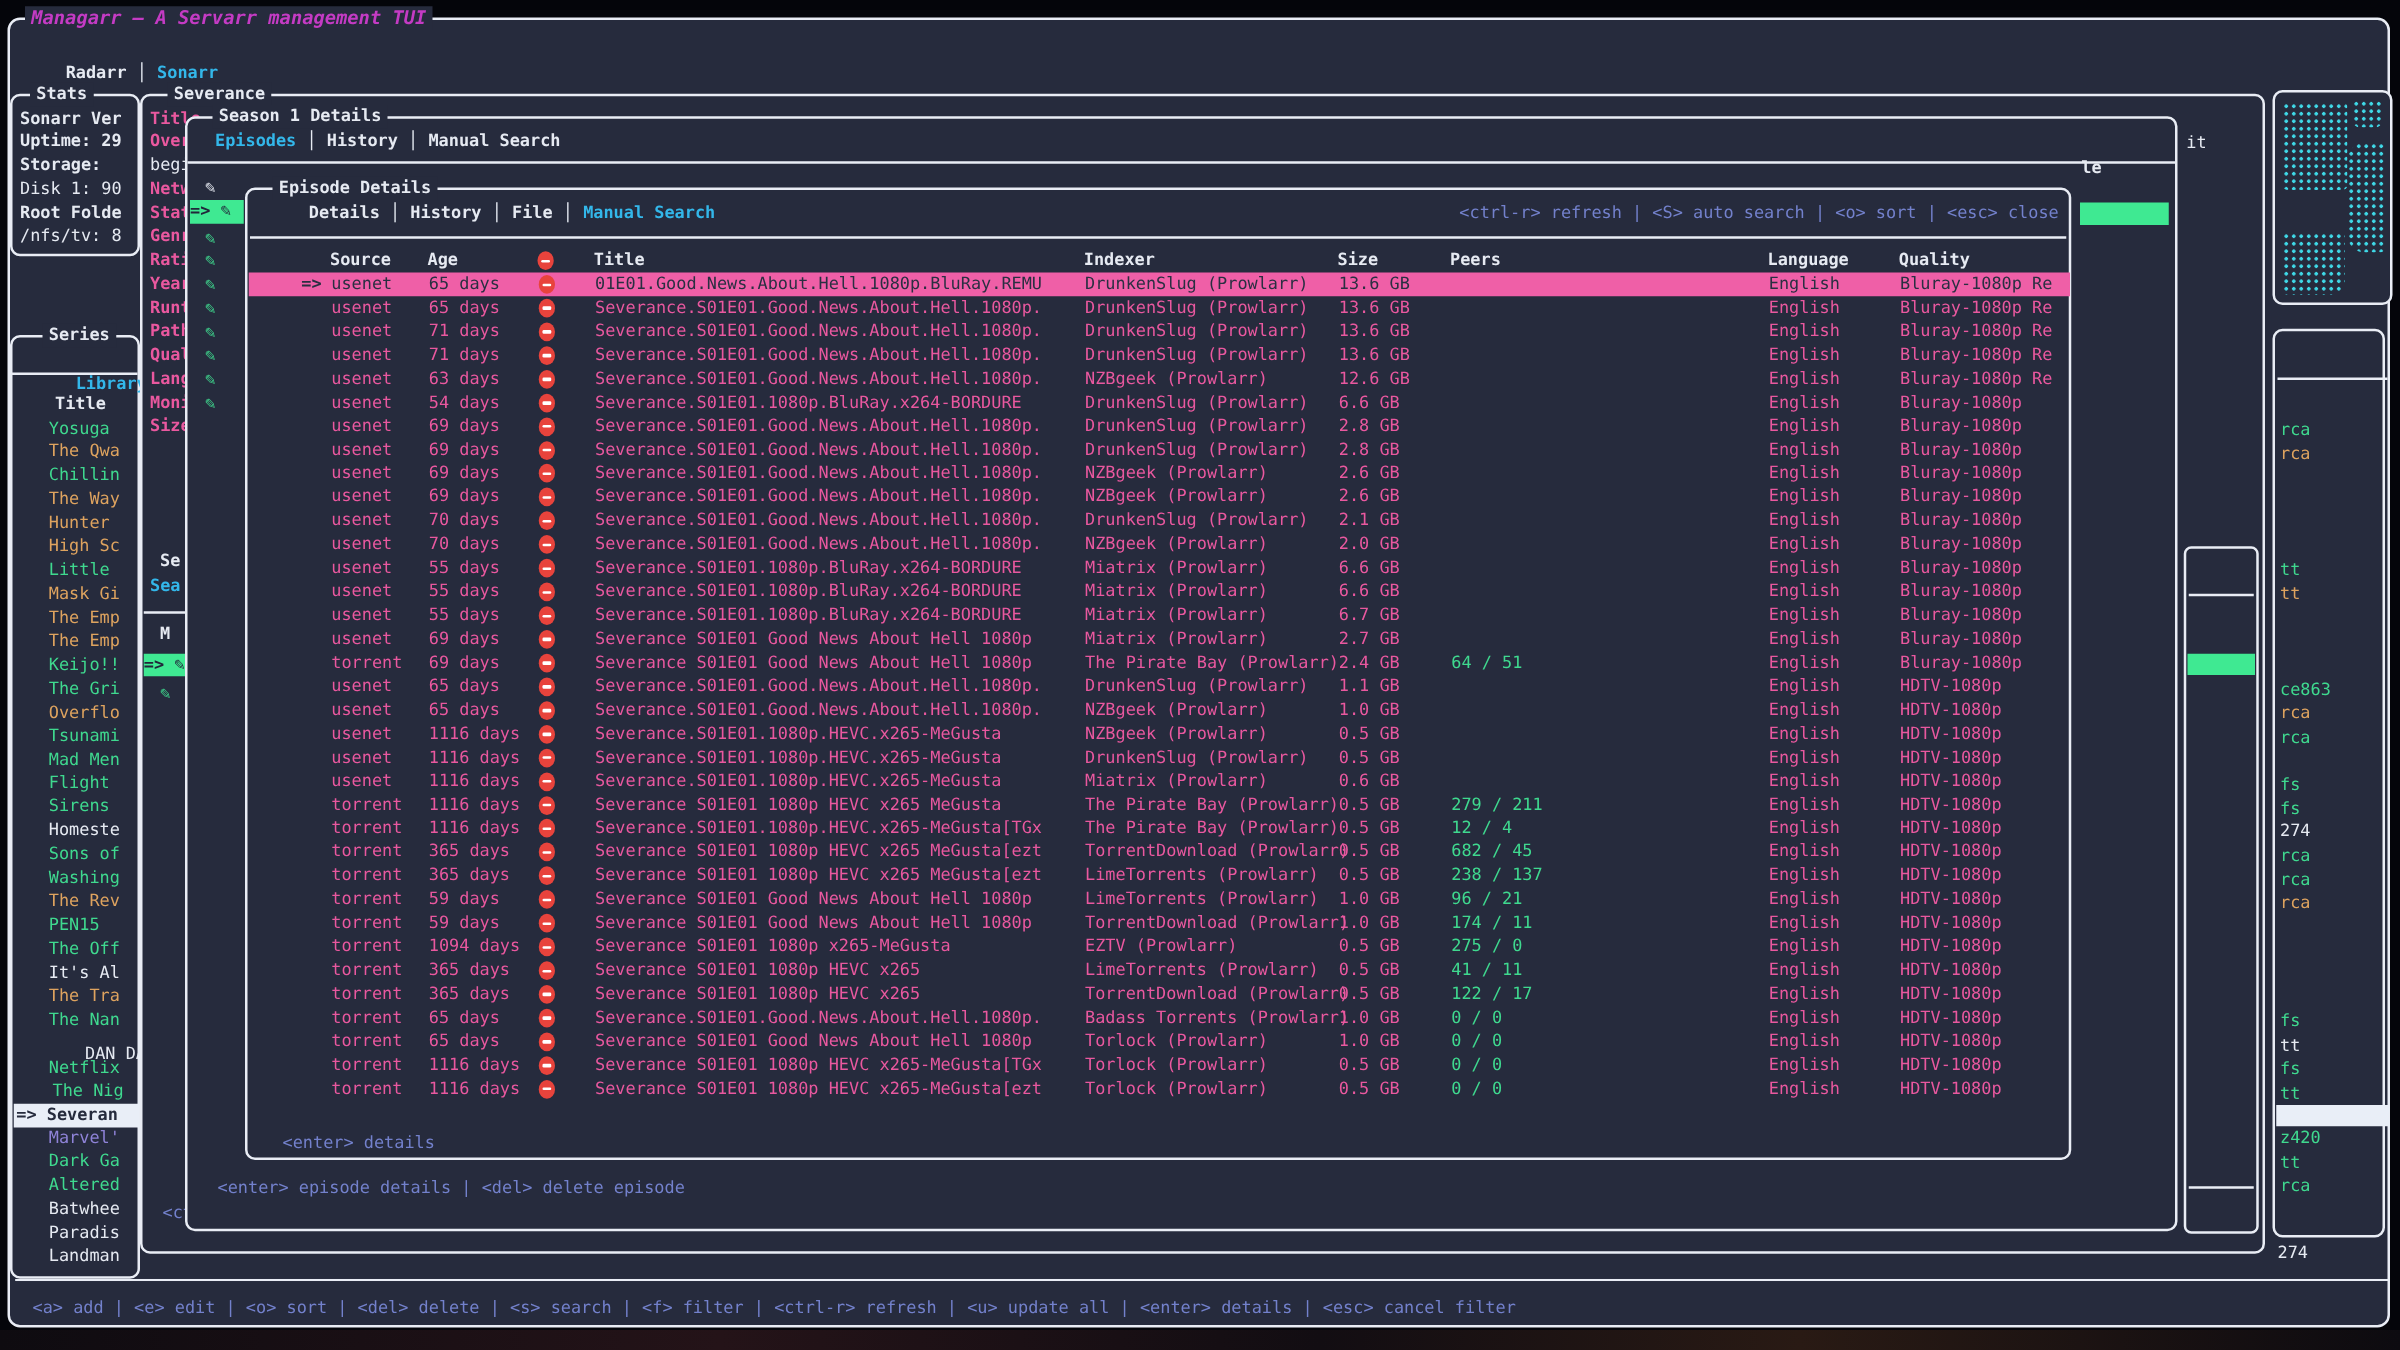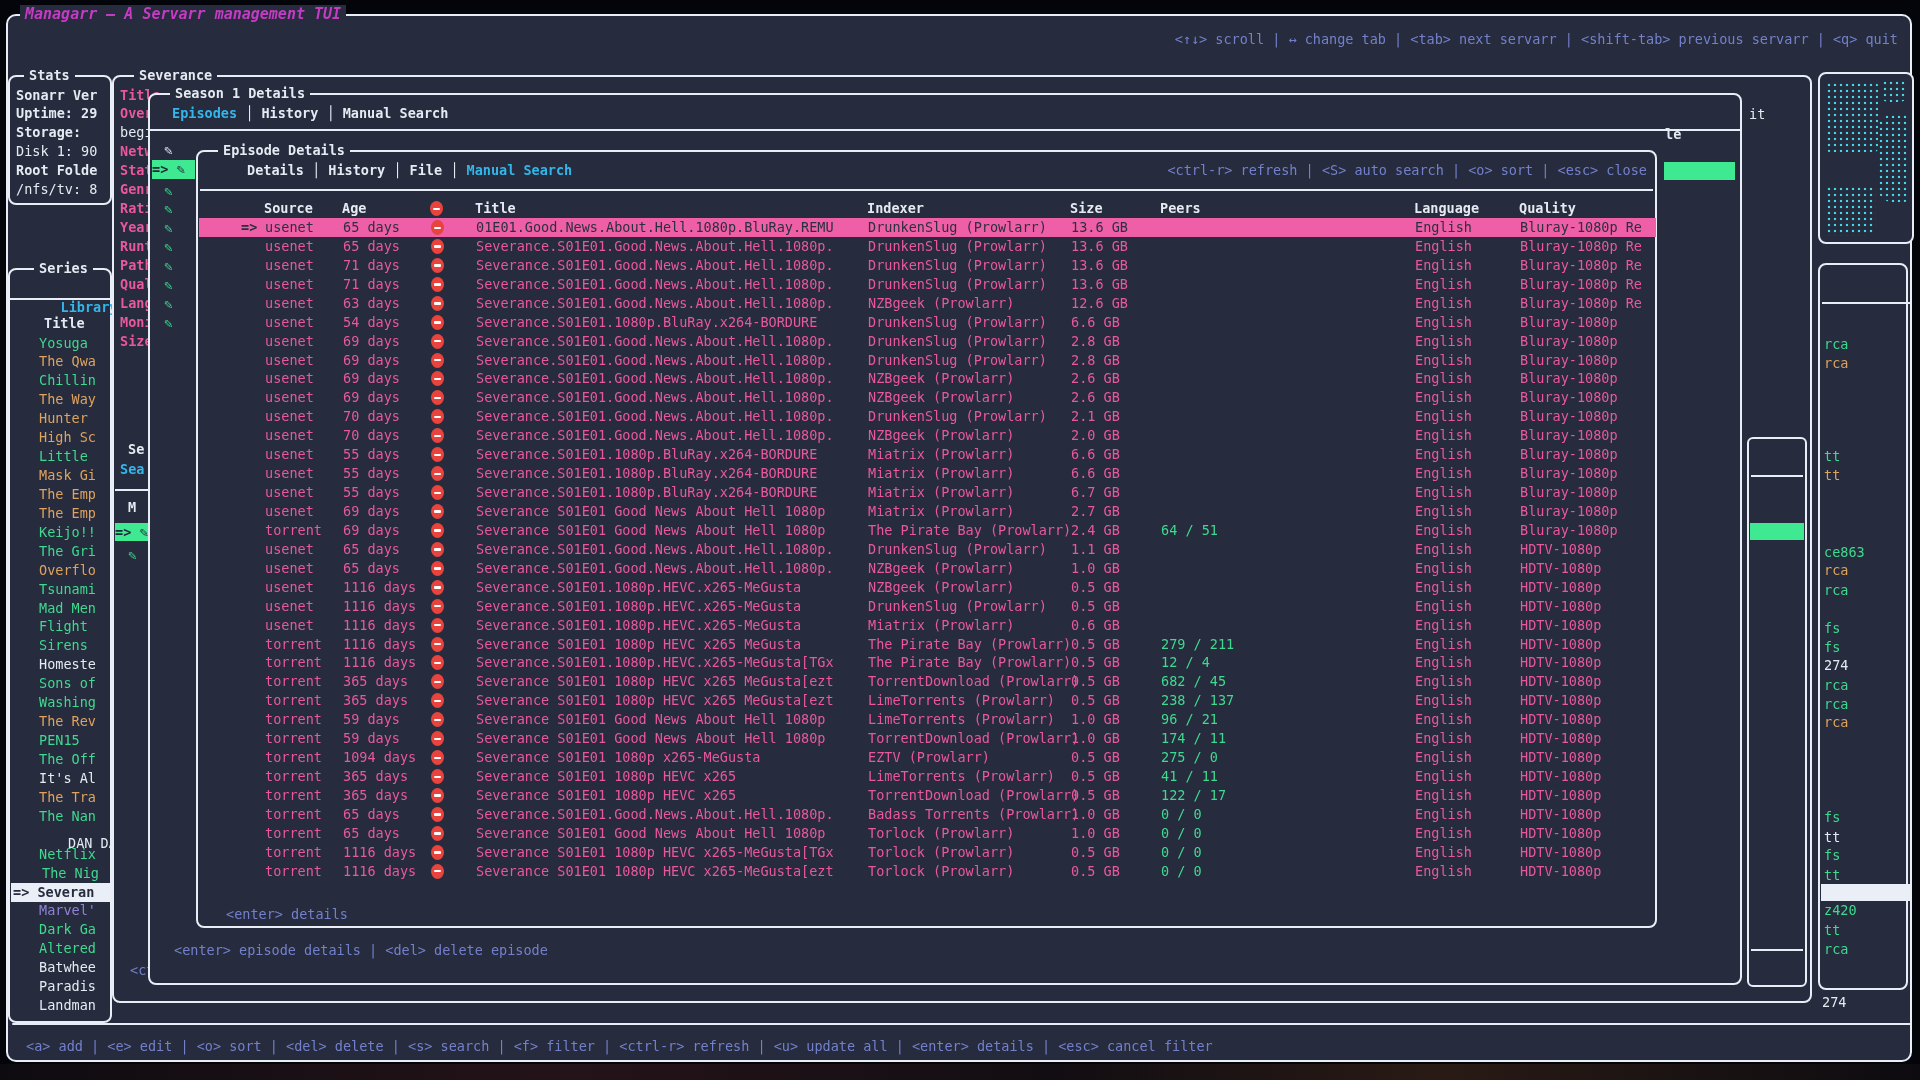--- a/index.html
+++ b/index.html
@@ -38,21 +38,23 @@
   #bottom-strip{position:absolute;left:0;top:1064px;width:1920px;height:16px;
     background:linear-gradient(90deg,#0e0b10,#241318 30%,#120d12 55%,#291a14 75%,#0d0b10);}
   .pencil{font-size:14px;}
 </style>
 </head>
 <body>
 
 <div id="window">
 
   <span class="ptitle magenta it" style="left:12px;font-size:15px;">Managarr — A Servarr management TUI</span>
-  <div class="frag keybar" style="right:12px;top:14px;">&lt;↑↓&gt; scroll | ↔ change tab | &lt;tab&gt; next servarr | &lt;shift-tab&gt; previous servarr | &lt;q&gt; quit</div>
+  <div class="frag" style="left:12px;top:14px;">
+    <span class="bold white">Radarr</span><span class="white"> │ </span><span class="bold cyan">Sonarr</span>
+  </div>
 
   <div class="divline" style="left:4px;top:1007px;width:1900px;border-radius:3px;"></div>
 
   <div class="frag keybar" style="left:18px;top:1021px;">&lt;a&gt; add | &lt;e&gt; edit | &lt;o&gt; sort | &lt;del&gt; delete | &lt;s&gt; search | &lt;f&gt; filter | &lt;ctrl-r&gt; refresh | &lt;u&gt; update all | &lt;enter&gt; details | &lt;esc&gt; cancel filter</div>
 </div>
 
 <div class="panel" style="left:1818px;top:72px;width:96px;height:172px;">
   <div class="dots" style="left:6px;top:8px;width:52px;height:70px;border-radius:4px;"></div>
   <div class="dots" style="left:62px;top:6px;width:24px;height:22px;border-radius:6px;"></div>
   <div class="dots" style="left:58px;top:40px;width:30px;height:88px;border-radius:14px 4px 4px 14px;"></div>

